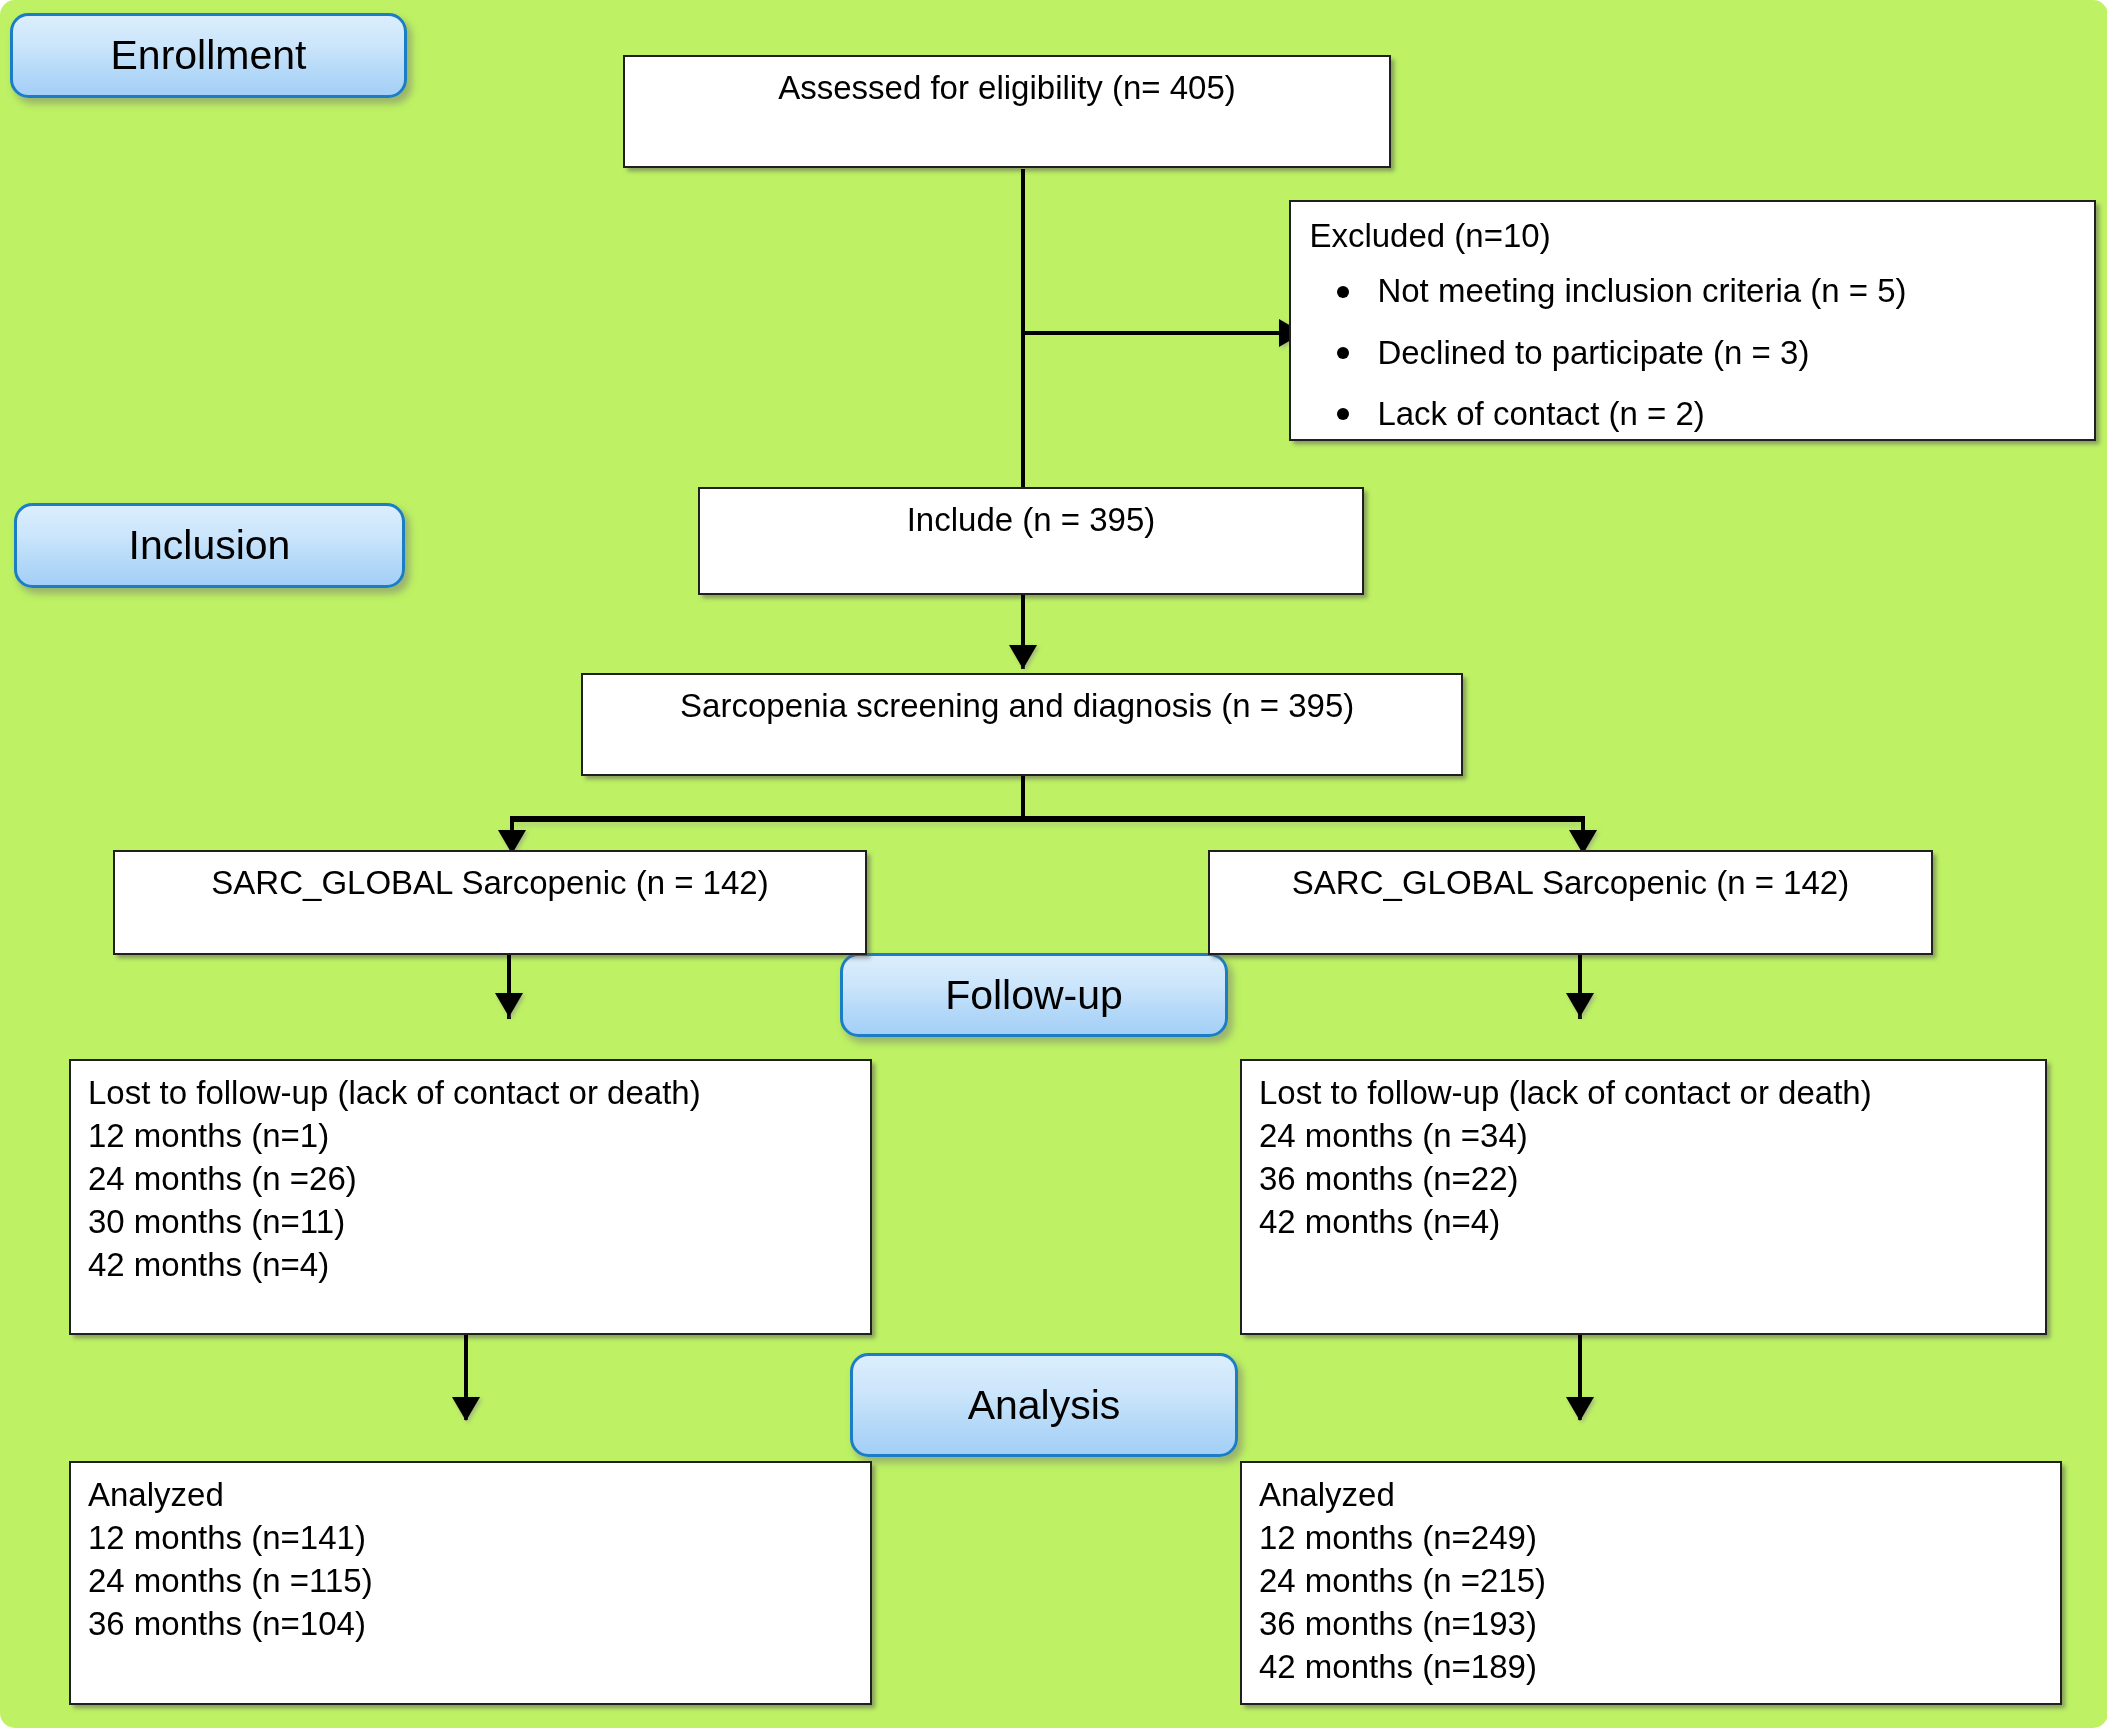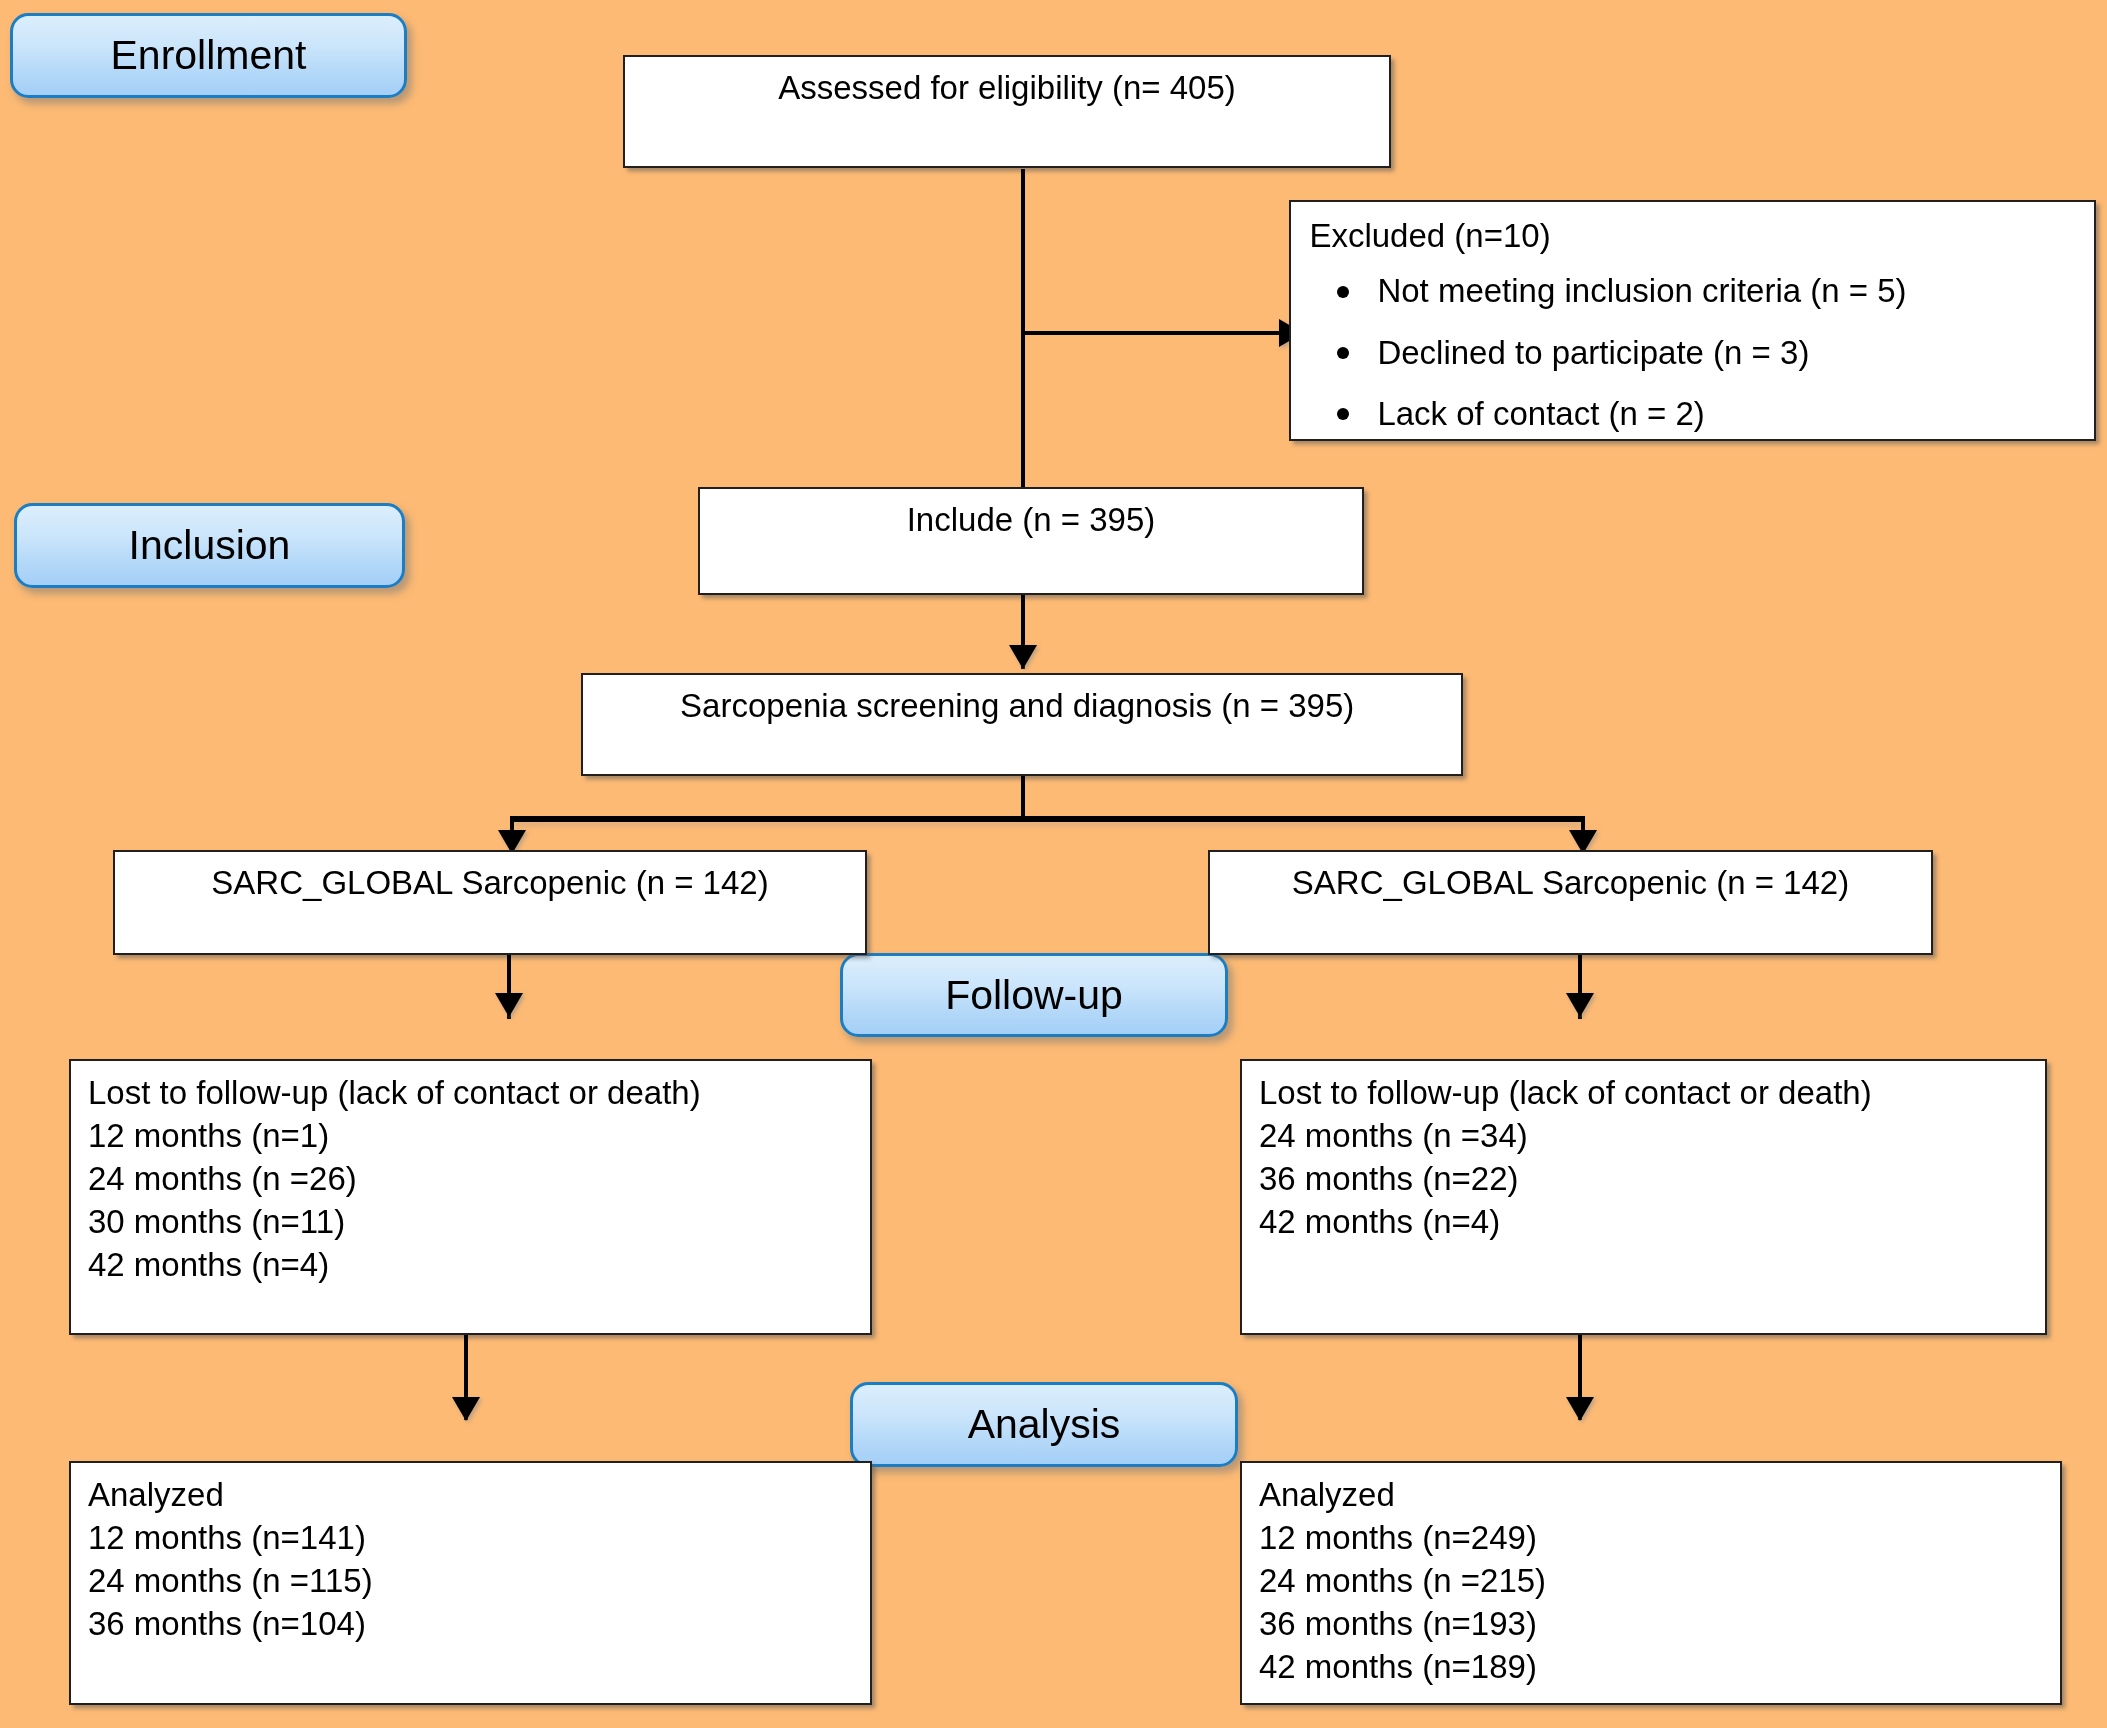--- a/index.html
+++ b/index.html
@@ -5,22 +5,23 @@
   html,body{margin:0;padding:0;background:#ffffff;}
   body{
     font-family:"Liberation Sans", sans-serif;
     color:#000000;
     -webkit-font-smoothing:antialiased;
   }
   #stage{
     position:relative;
     width:2108px;
     height:1728px;
-    background:#fdba74;
+    background:#bef264;
     overflow:hidden;
+    border-radius:15px;
   }
 
   
   .box{
     position:absolute;
     box-sizing:border-box;
     background:#ffffff;
     border:2.1px solid #221f1f;
     box-shadow:3.5px 3.5px 4.2px rgba(90,90,90,0.55);
     font-size:33px;
@@ -116,21 +117,21 @@
   </div>
 
   <div class="badge" style="left:14px;top:503px;width:391px;height:85px;">
     <span>Inclusion</span>
   </div>
 
   <div class="badge" style="left:840px;top:953px;width:388px;height:84px;">
     <span>Follow-up</span>
   </div>
 
-  <div class="badge" style="left:850px;top:1382px;width:388px;height:85px;">
+  <div class="badge" style="left:850px;top:1353px;width:388px;height:104px;">
     <span>Analysis</span>
   </div>
 
   <div class="box center" style="left:623px;top:55px;width:768px;height:113px;">
     <span class="ln">Assessed for eligibility (n= 405)</span>
   </div>
 
   <div class="vline" style="left:1021px;top:169px;height:319px;"></div>
 
   <div class="hline" style="left:1021px;top:331px;width:262px;"></div>

